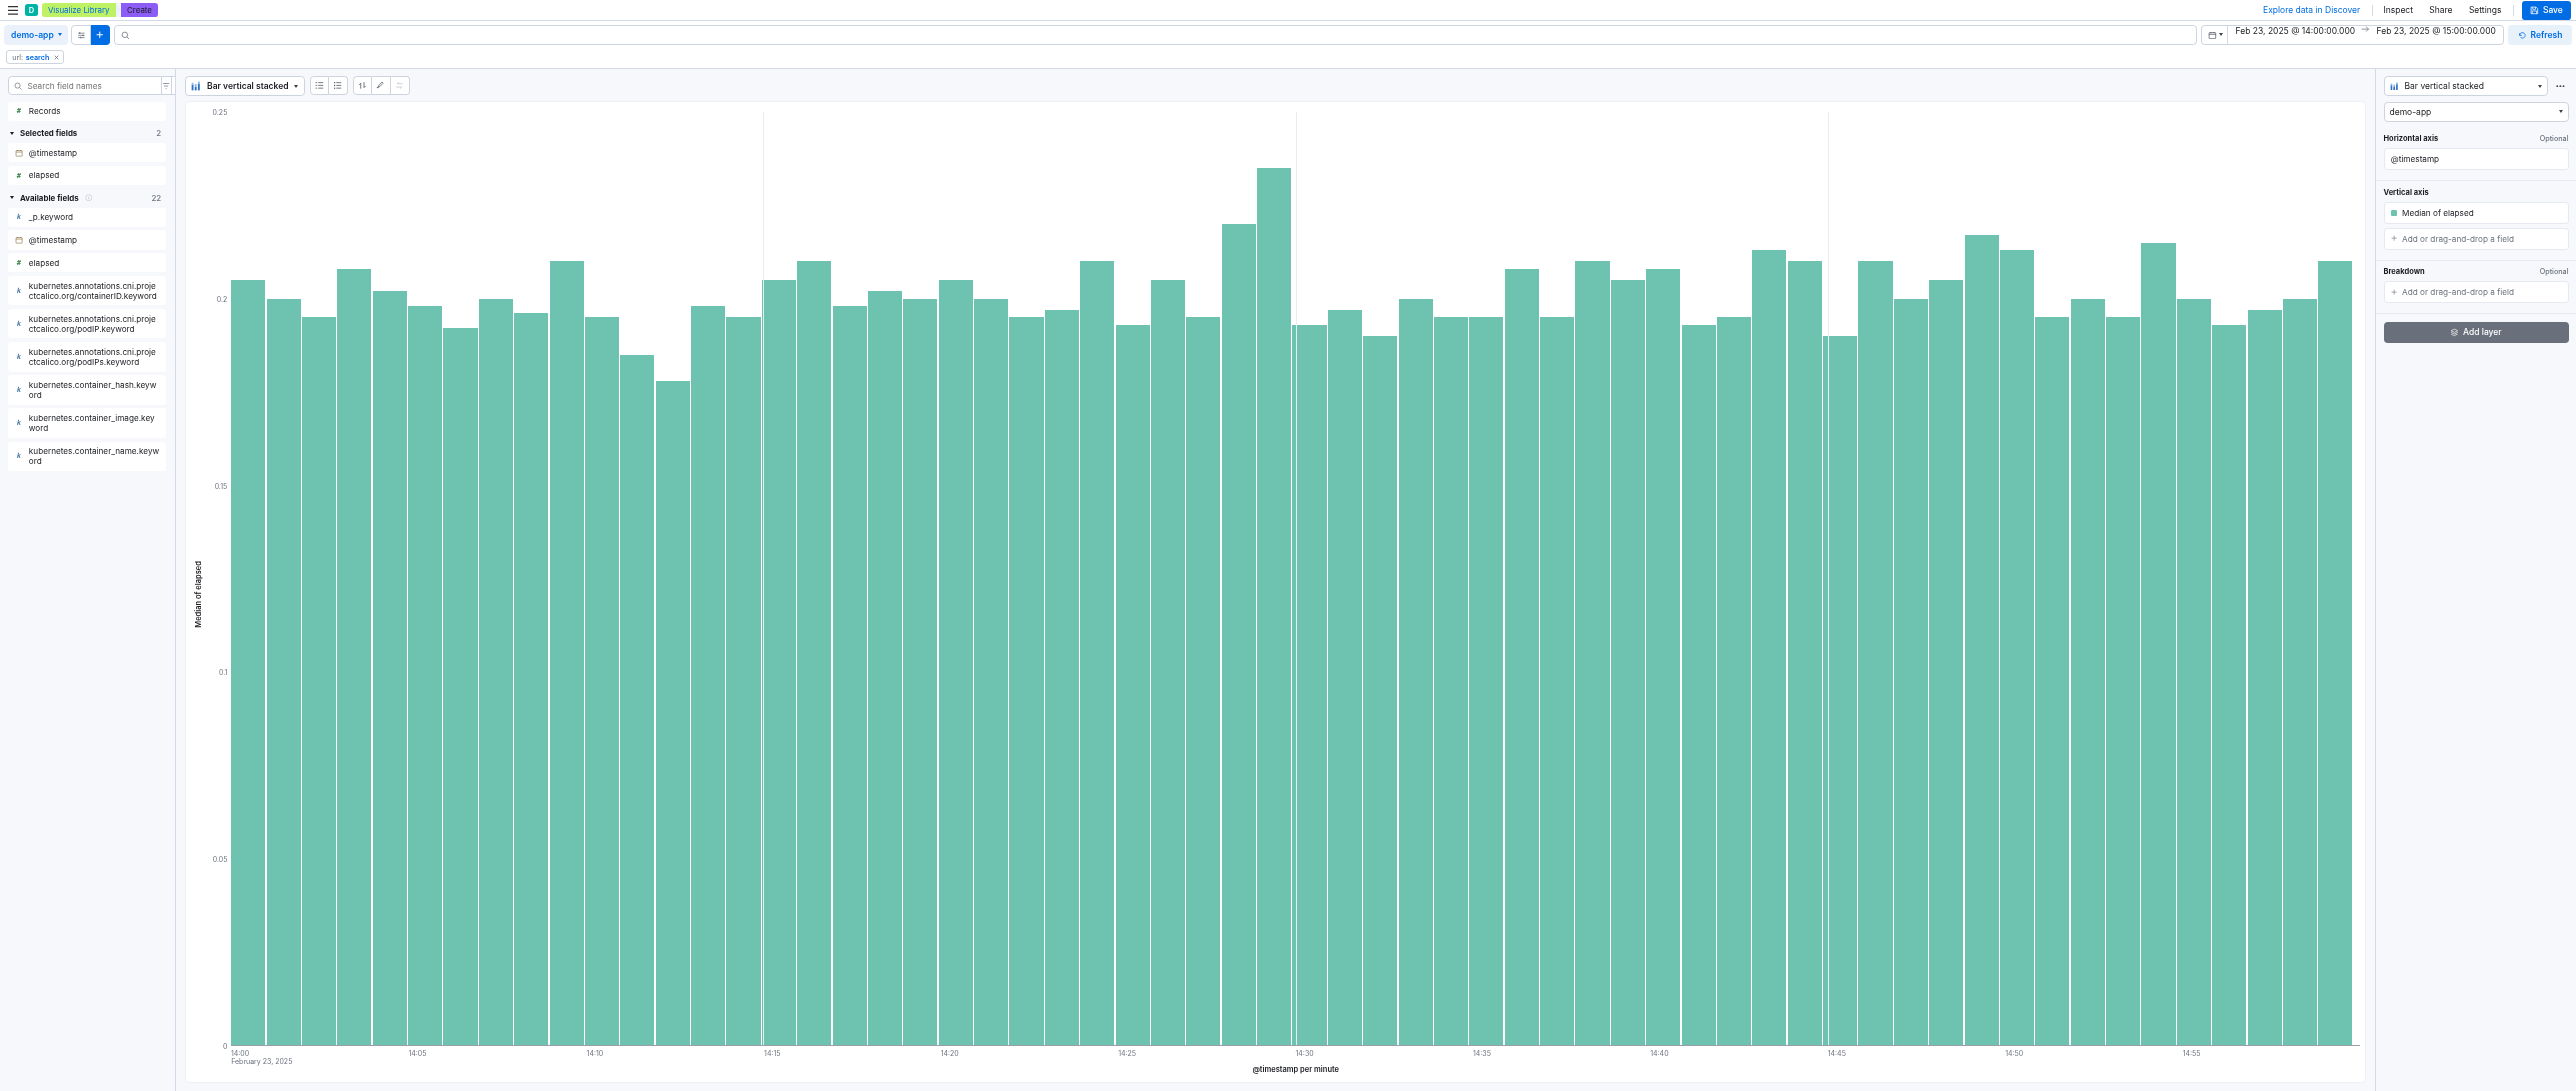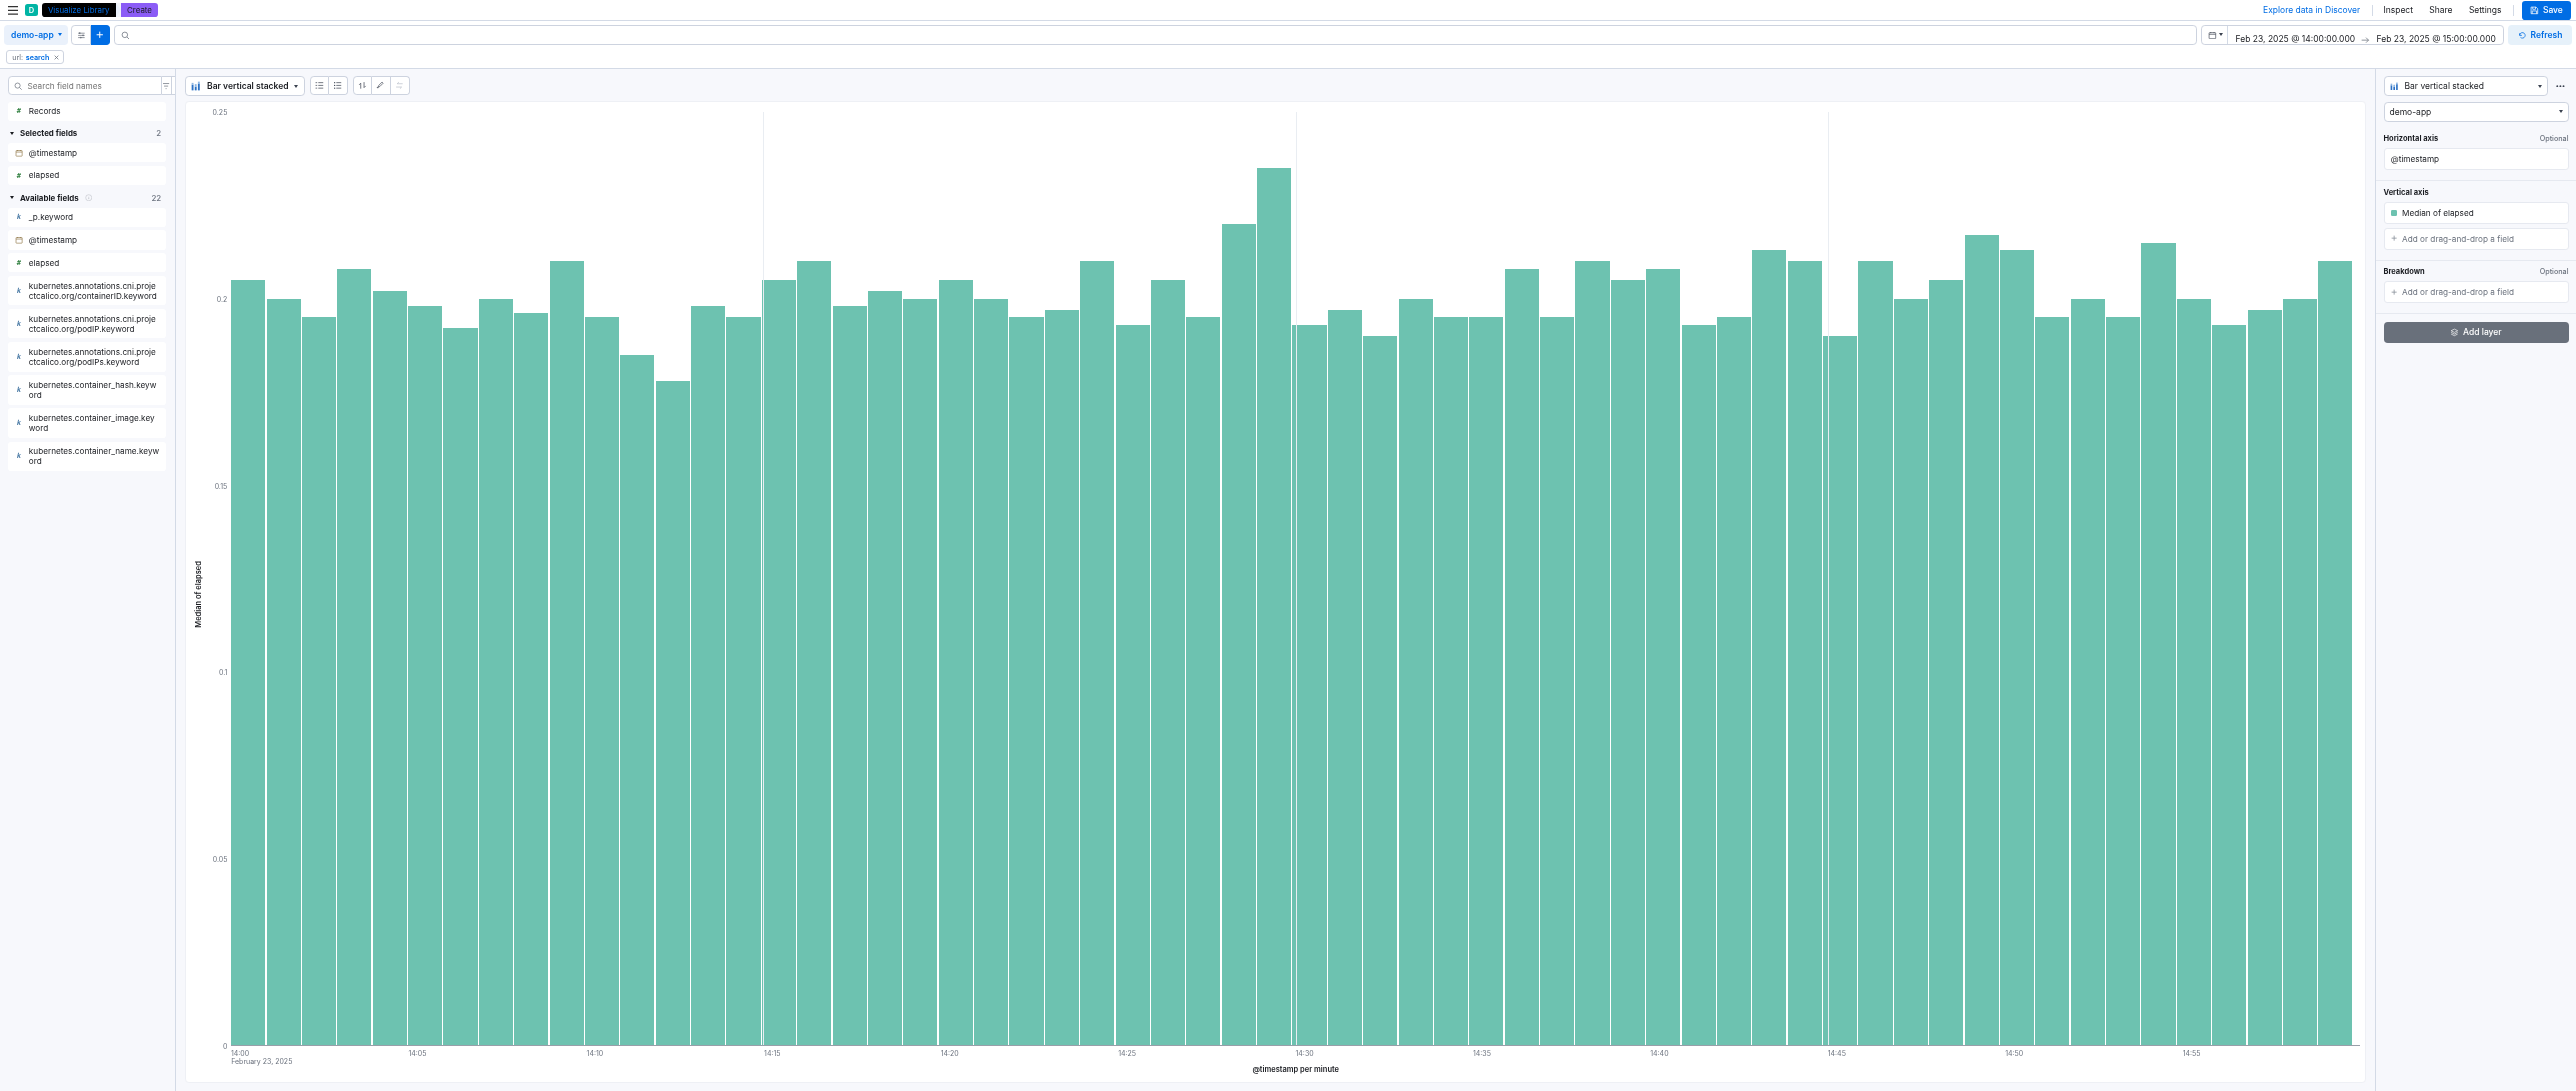--- a/index.html
+++ b/index.html
@@ -51,21 +51,21 @@
     border-radius: 3.1px;
     overflow: hidden;
     height: 14px;
   }
   .crumb {
     padding: 0 6.3px;
     font-size: 7.9px;
     height: 100%; display: flex; align-items: center;
     position: relative;
   }
-  .crumb.link { color: var(--primary); background: #000000; }
+  .crumb.link { color: var(--primary); background: #bef264; }
   .crumb.current { color: var(--text); background: #8b5cf6;}
   .breadcrumb .sep {
     width: 0; height: 0;
     border-top: 7px solid transparent;
     border-bottom: 7px solid transparent;
     border-left: 5.7px solid #eaf1fb;
   }
   .topbar-spacer { flex: 1; }
   .topbar-links { display: flex; align-items: center; gap: 1.3px; }
   .topbar-link {
@@ -130,21 +130,21 @@
   .query-input input {
     border: none; outline: none; flex: 1; font-size: 8.8px;
     color: var(--text);
     font-family: inherit;
   }
   .query-input input::placeholder { color: var(--text-subdued); }
   .date-ctrl {
     padding: 0; cursor: pointer;
   }
   .date-ctrl .seg {
-    display: flex; align-items: flex-end; height: 100%;
+    display: flex; align-items: flex-start; height: 100%;
     gap: 3.8px;
   }
   .date-ctrl .cal {
     padding: 0 3.8px 0 6.3px;
     border-right: 0.6px solid var(--border);
     height: 100%; display: flex; align-items: center; gap: 2.5px;
   }
   .date-ctrl .range { padding: 0 7.5px; gap: 6.3px; }
   .refresh-btn {
     background: #e6f1fa;

